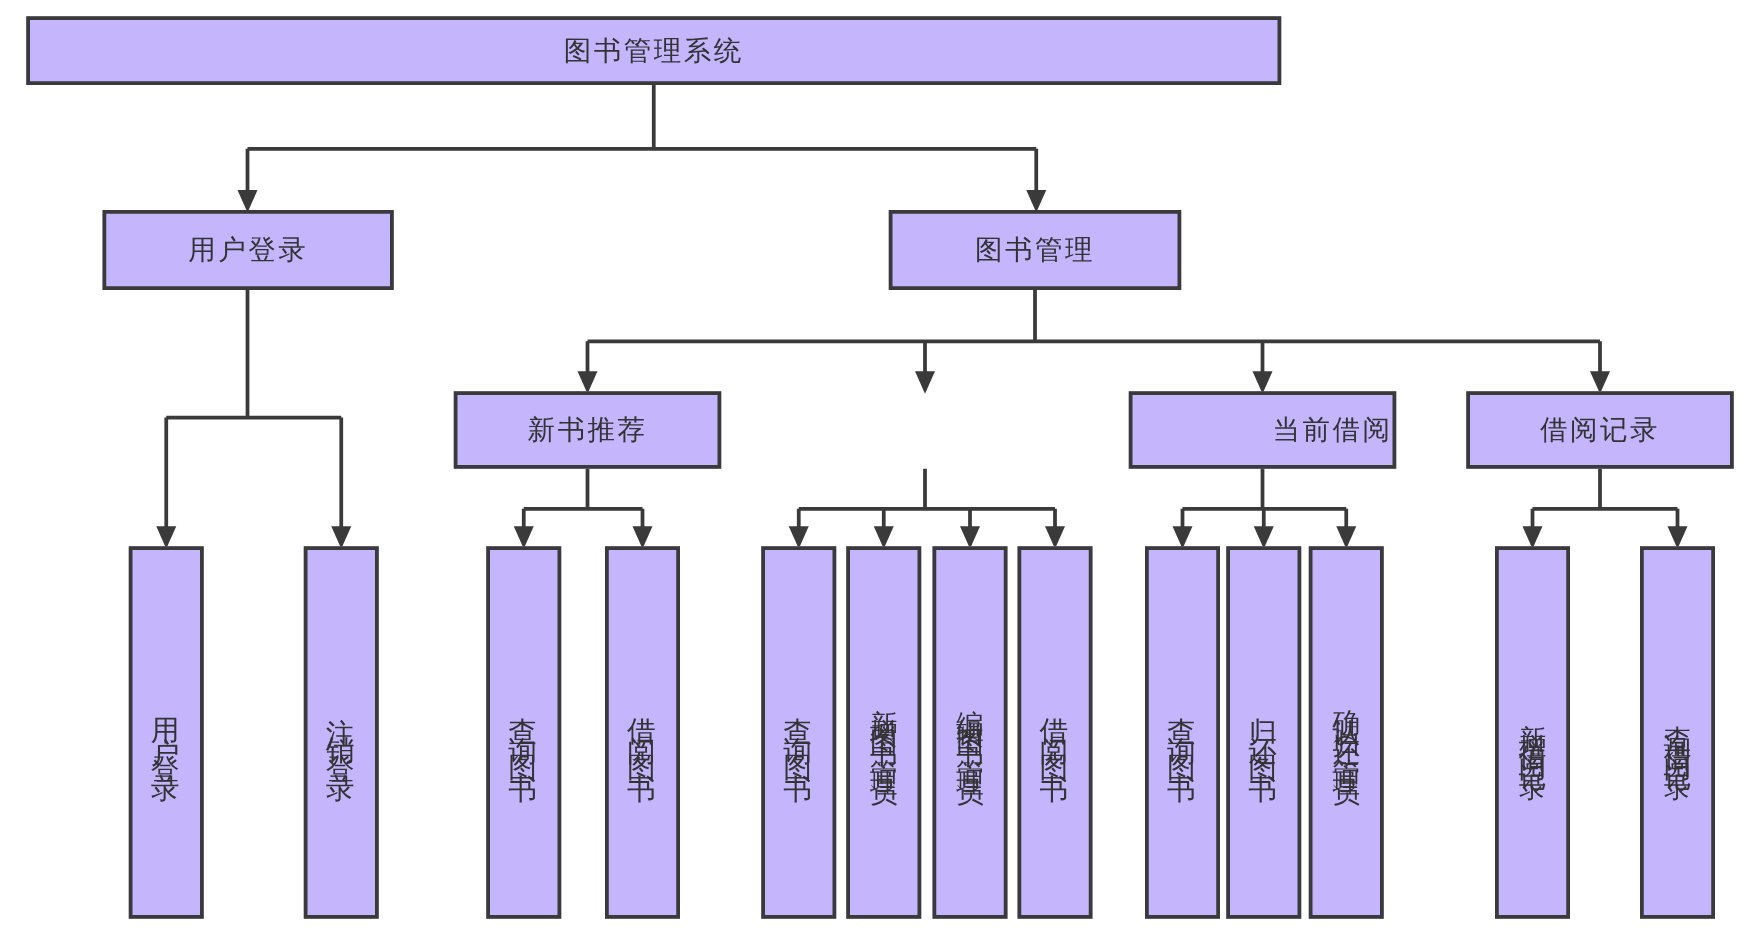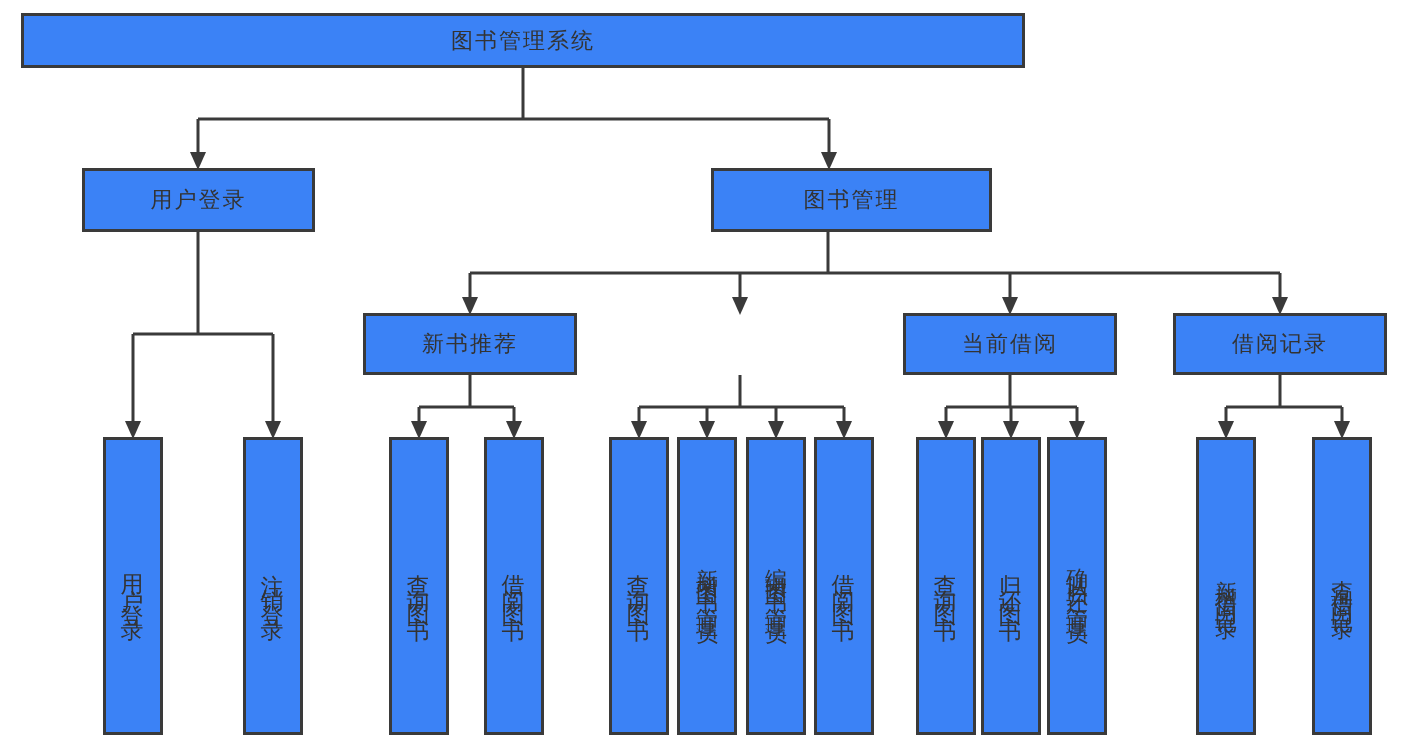--- a/index.html
+++ b/index.html
@@ -22,21 +22,21 @@
   }
   .connectors {
     position: absolute;
     left: 0; top: 0;
     width: 1405px; height: 747px;
   }
   .node {
     position: absolute;
     box-sizing: border-box;
     border: 3px solid var(--line);
-    background: #3b82f6;
+    background: #c4b5fd;
     display: flex;
     align-items: center;
     justify-content: center;
   }
   .node span {
     color: var(--text);
     font-size: 22px;
     letter-spacing: 2px;
     white-space: nowrap;
   }
@@ -109,28 +109,28 @@
     </g>
   </svg>
 
   <div class="node" style="left:21px; top:13px; width:1004px; height:55px;">
     <span>图书管理系统</span>
   </div>
 
   <div class="node" style="left:82px; top:168px; width:233px; height:64px;">
     <span>用户登录</span>
   </div>
-  <div class="node" style="left:711px; top:168px; width:281px; height:64px;">
+  <div class="node" style="left:711px; top:168px; width:234px; height:64px;">
     <span>图书管理</span>
   </div>
 
   <div class="node" style="left:363px; top:313px; width:214px; height:62px;">
     <span>新书推荐</span>
   </div>
-  <div class="node" style="left:903px; top:313px; width:214px; height:62px;">
+  <div class="node" style="left:903px; top:313px; width:214px; height:62px;justify-content:flex-end;">
     <span>当前借阅</span>
   </div>
   <div class="node" style="left:1173px; top:313px; width:214px; height:62px;">
     <span>借阅记录</span>
   </div>
 
   <div class="node v" style="left:103px; top:437px; width:60px; height:298px;">
     <span>用户登录</span>
   </div>
   <div class="node v" style="left:243px; top:437px; width:60px; height:298px;">

